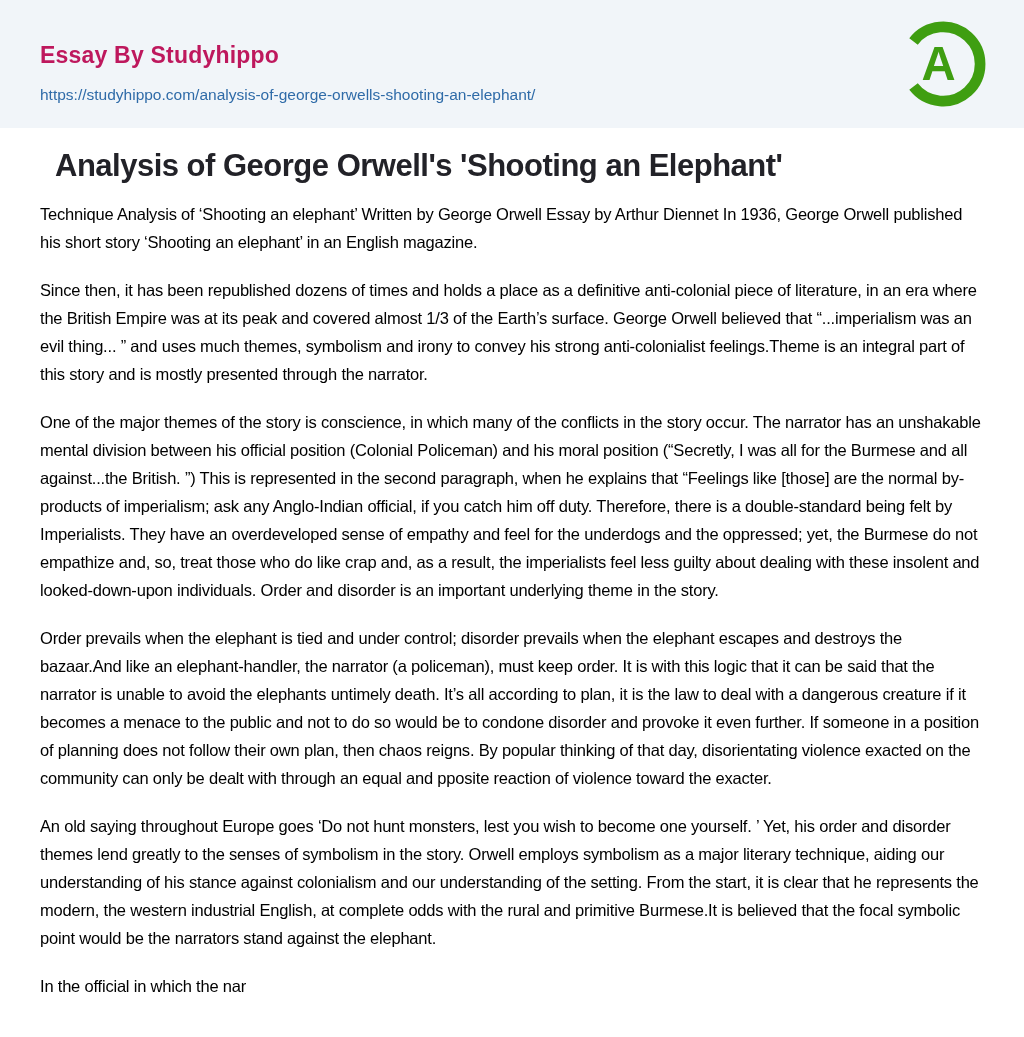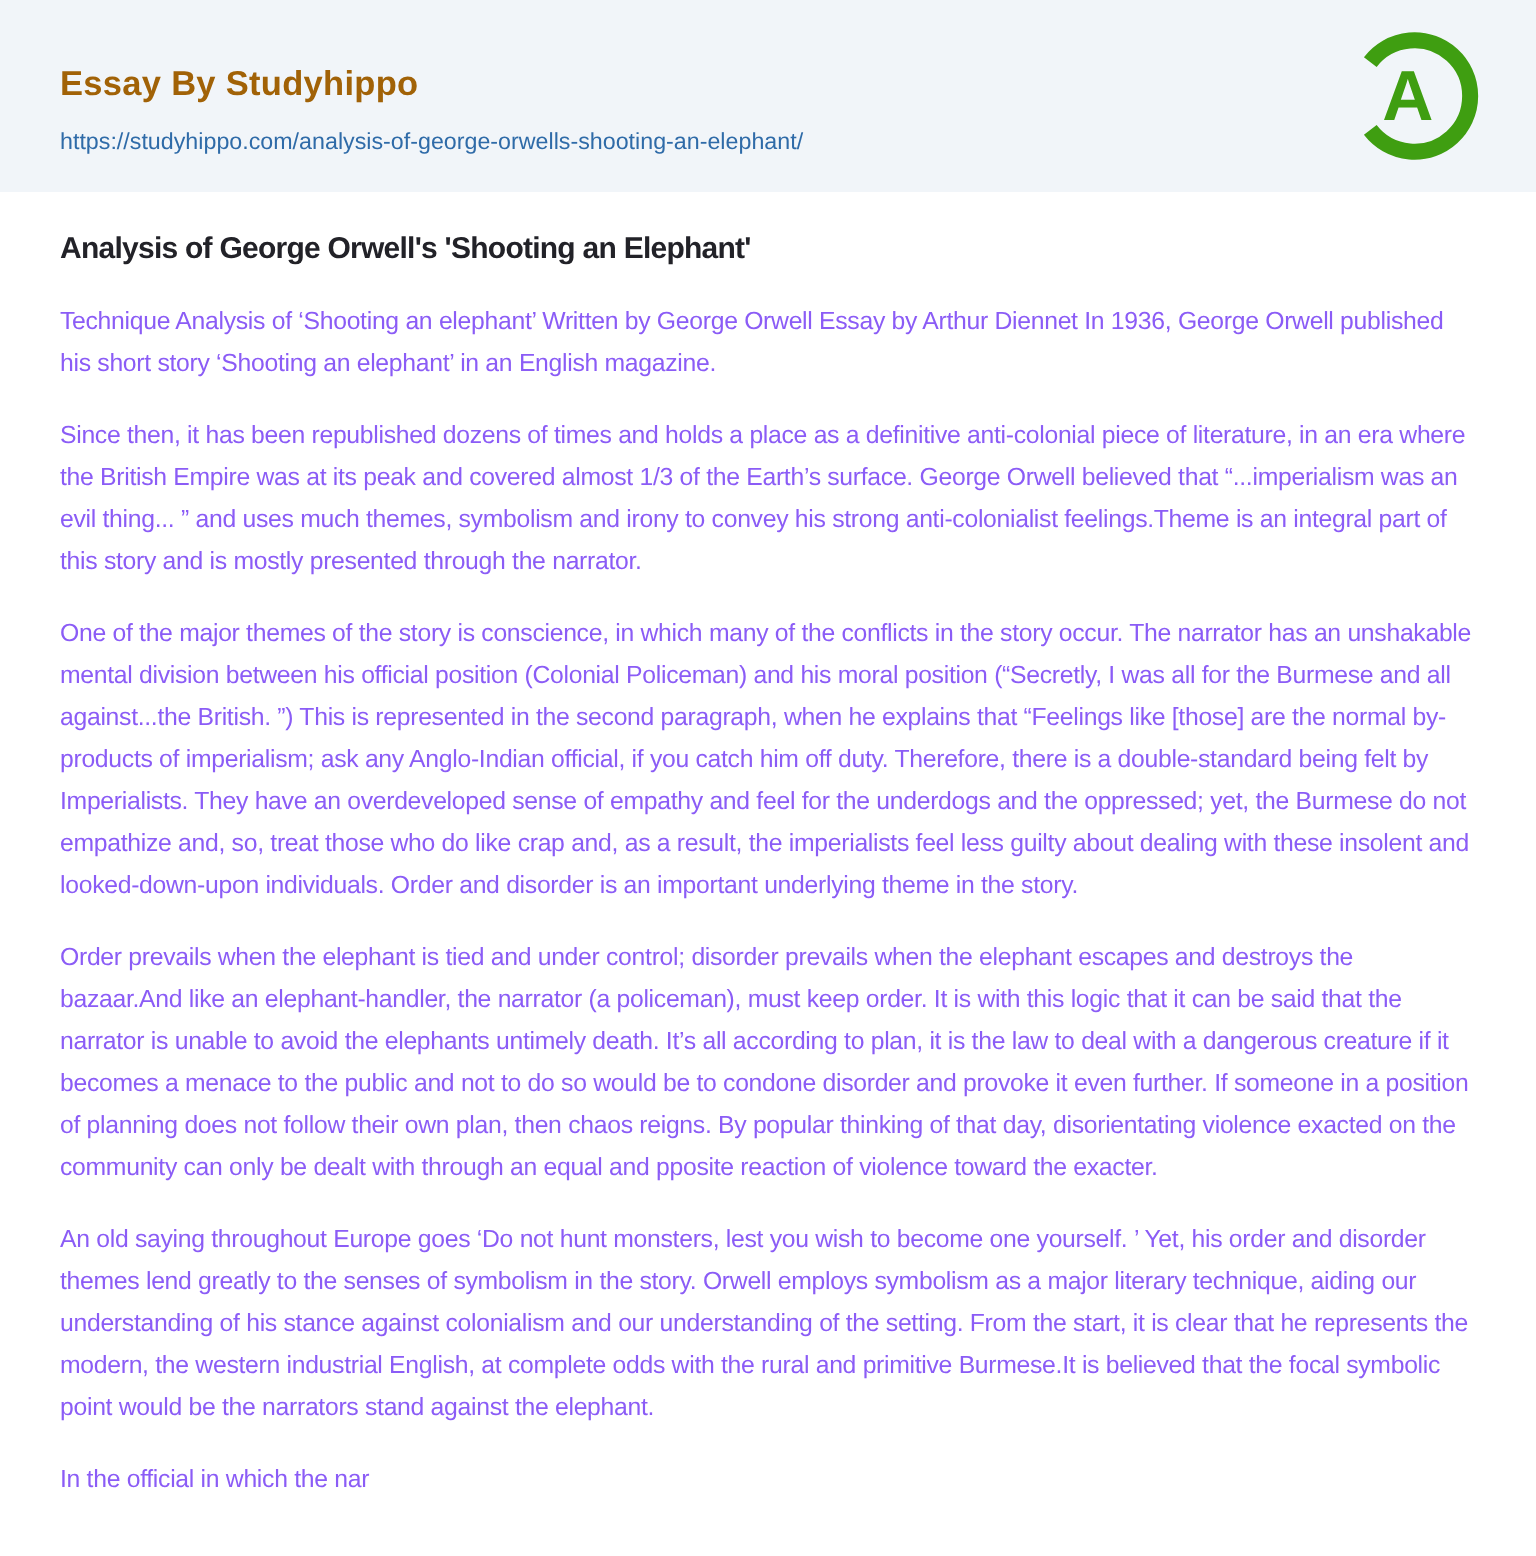--- a/index.html
+++ b/index.html
@@ -18,21 +18,21 @@
     height: 128px;
     background: #f1f5f9;
   }
   .site-label {
     position: absolute;
     left: 40px;
     top: 42px;
     font-size: 23px;
     font-weight: 700;
     letter-spacing: 0.2px;
-    color: #a16207;
+    color: #be185d;
   }
   .page-url {
     position: absolute;
     left: 40px;
     top: 86px;
     font-size: 15.5px;
     font-weight: 400;
     color: #2f6ba8;
     text-decoration: none;
     text-align: center;
@@ -43,34 +43,34 @@
     top: 18px;
     width: 90px;
     height: 92px;
   }
 
   
   .article {
     padding: 21px 40px 0 40px;
   }
   .article-title {
-    margin: 0 0 17px 0;
+    margin: 0 0 17px 15px;
     max-width: 850px;
-    font-size: 20px;
+    font-size: 31px;
     line-height: 34px;
     font-weight: 800;
     letter-spacing: -0.5px;
     color: #222228;
   }
   .article p {
     margin: 0 0 20px 0;
     font-size: 16.5px;
     line-height: 28px;
     letter-spacing: -0.2px;
-    color: #8b5cf6;
+    color: #000000;
   }
 </style>
 </head>
 <body>
 
 <header class="page-header">
   <div class="site-label">Essay By Studyhippo</div>
   <a class="page-url">https://studyhippo.com/analysis-of-george-orwells-shooting-an-elephant/</a>
   <div class="logo">
     <svg width="90" height="92" viewBox="0 0 80 80">

